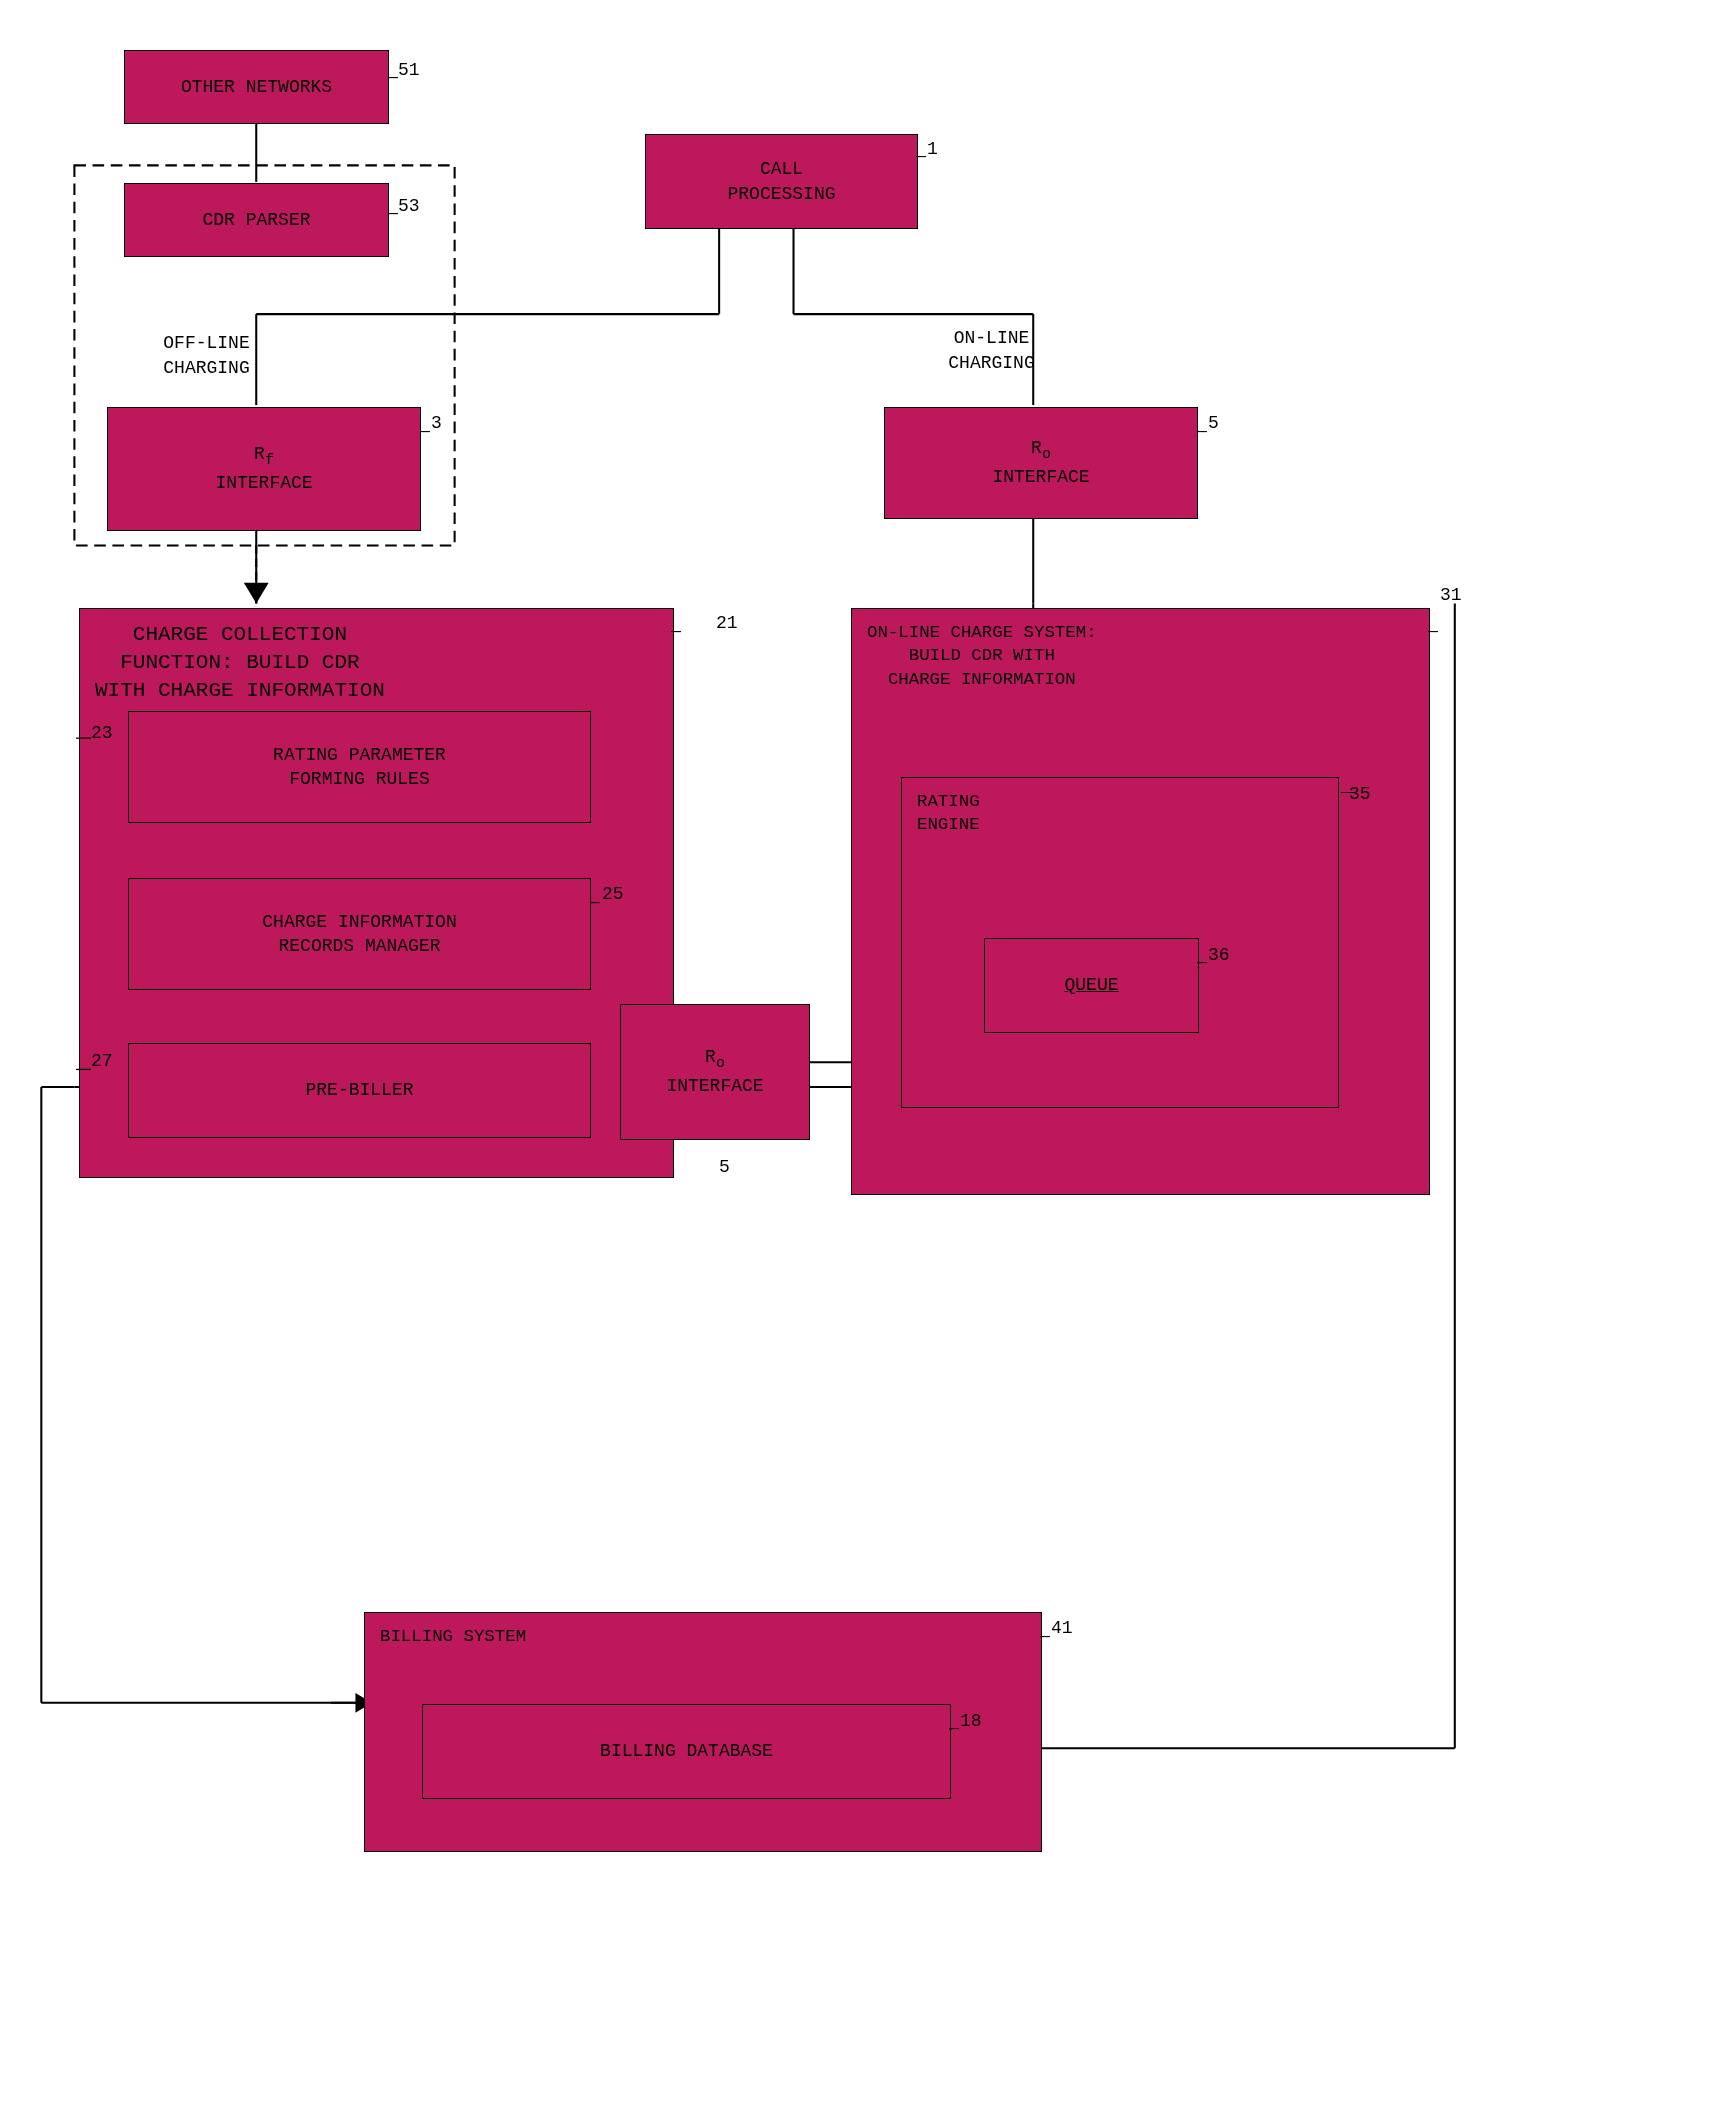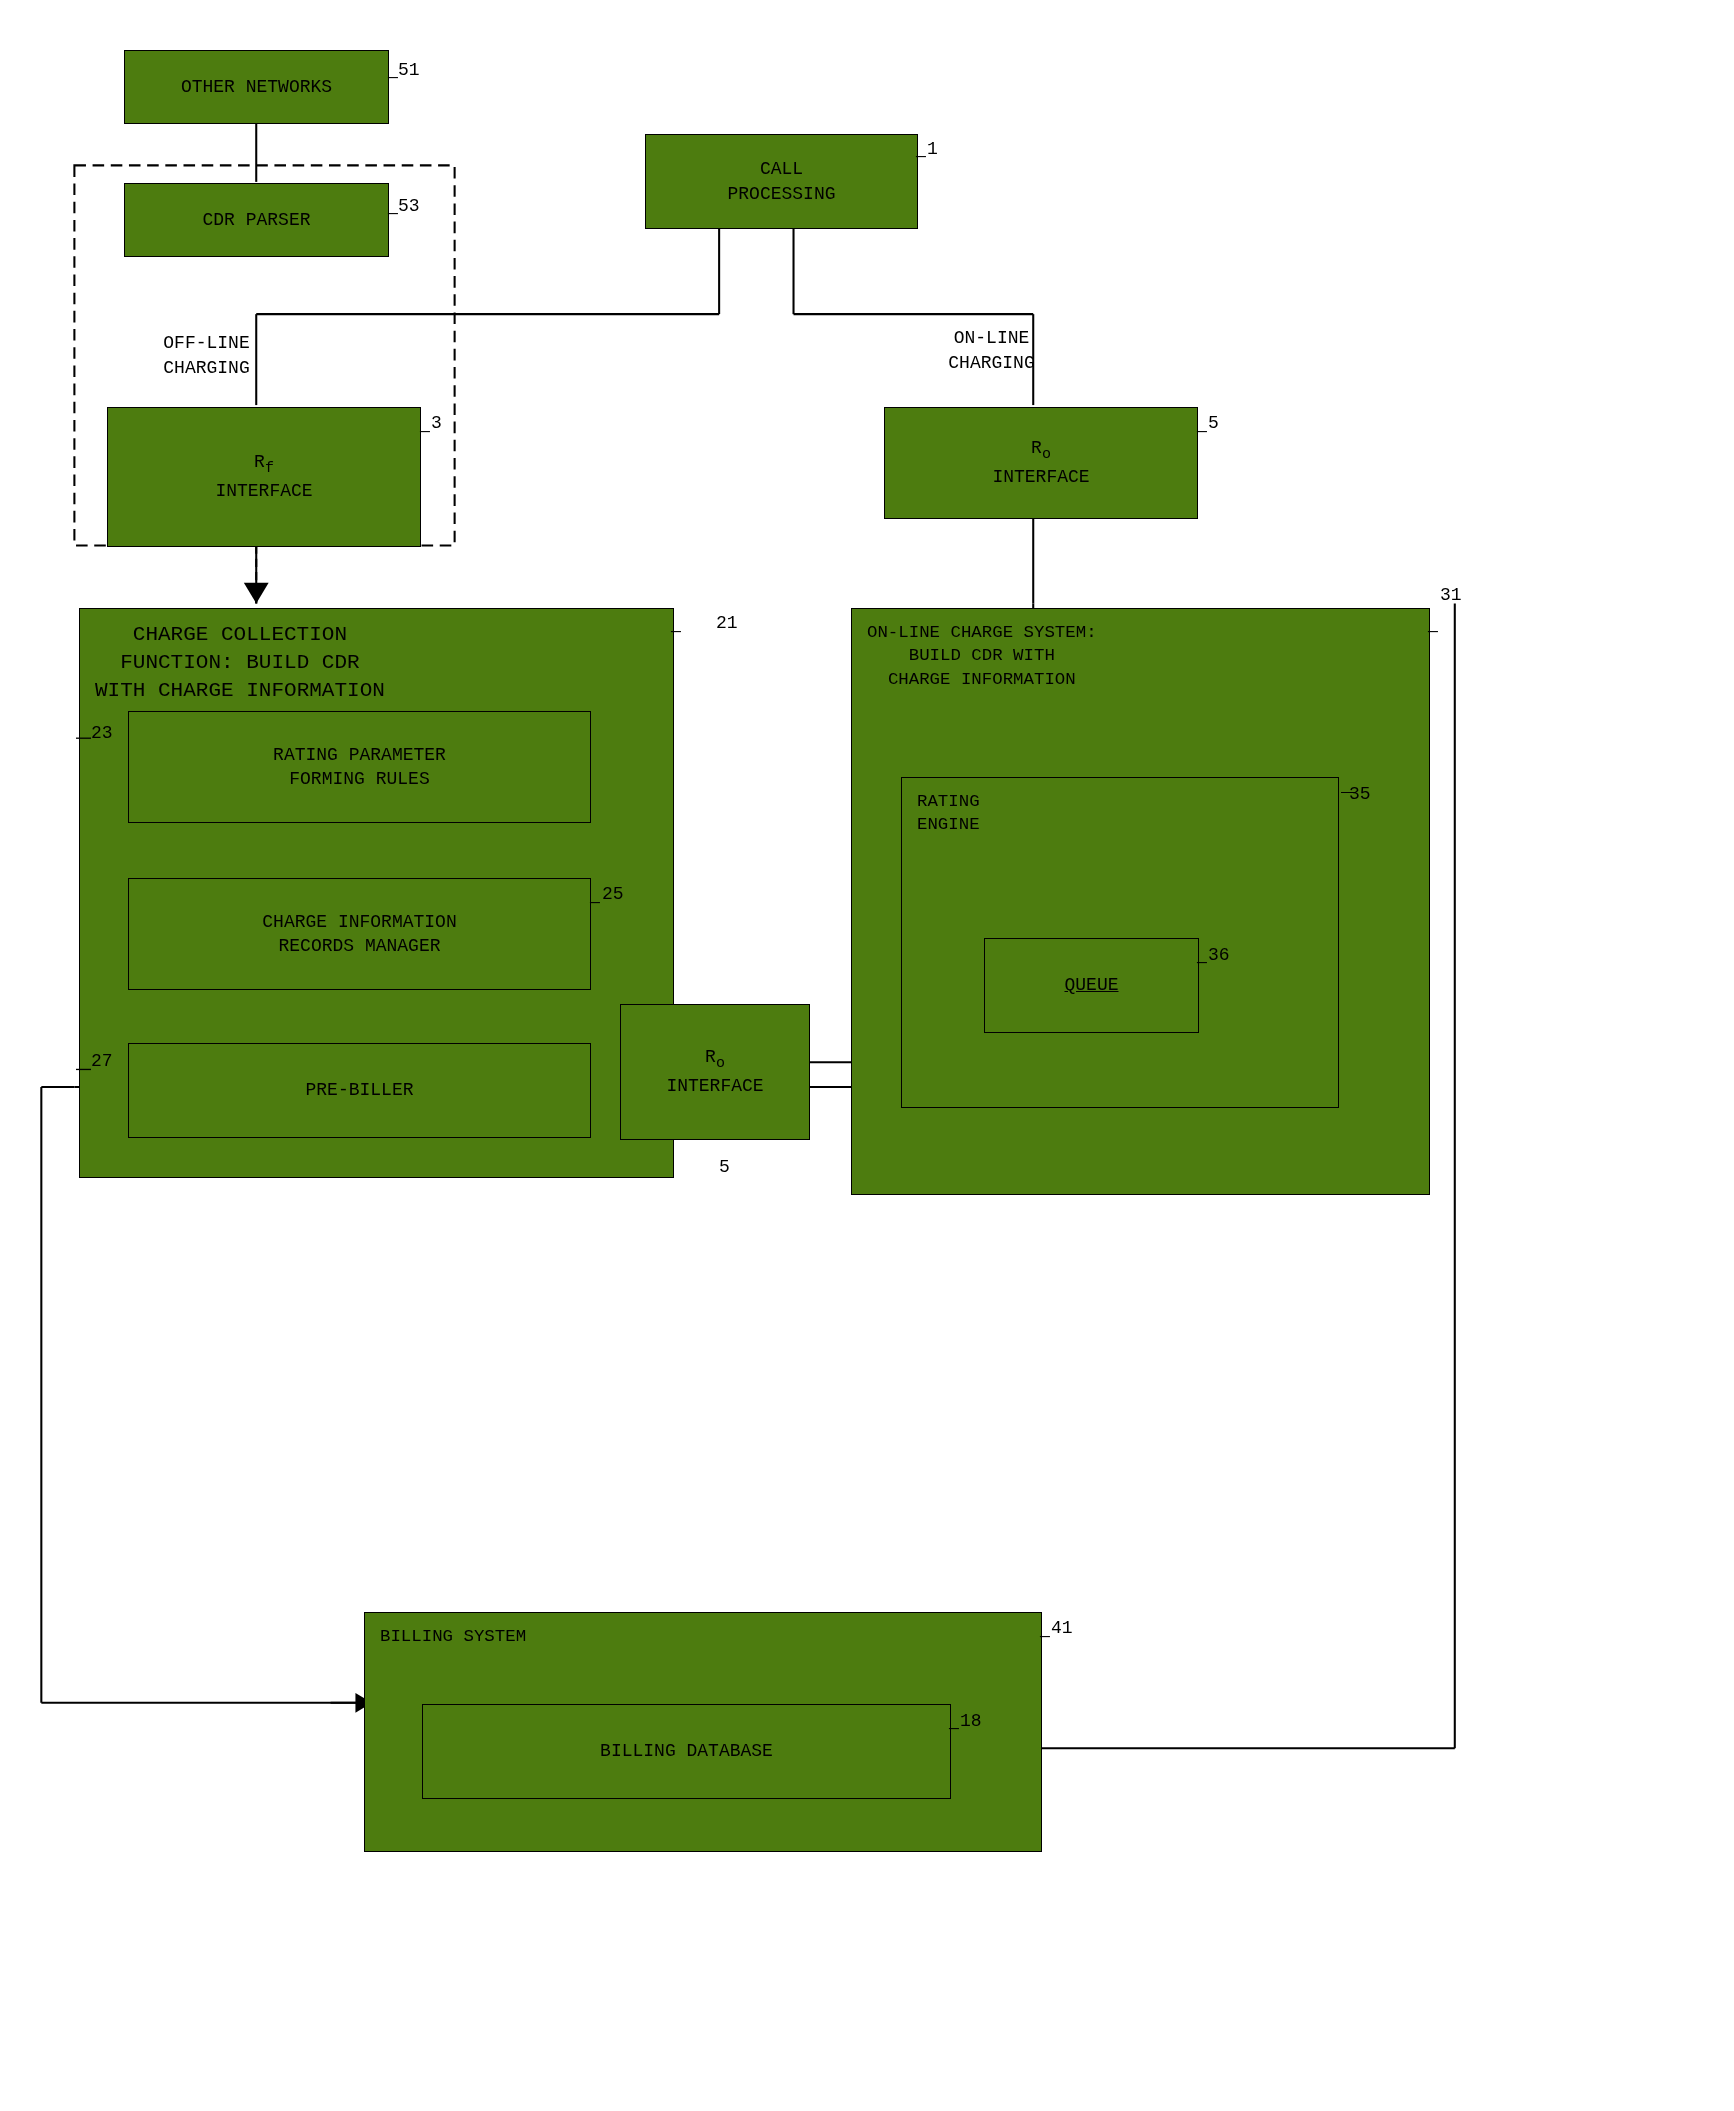--- a/index.html
+++ b/index.html
@@ -14,21 +14,21 @@
     }
     .diagram-container {
       position: relative;
       width: 1735px;
       height: 2112px;
       background: #fff;
     }
     .box {
       position: absolute;
       border: 1.7px solid #000;
-      background: #4d7c0f;
+      background: #be185d;
       display: flex;
       align-items: center;
       justify-content: center;
       text-align: center;
       font-family: 'Courier New', Courier, monospace;
       font-size: 18px;
       line-height: 1.3;
       padding: 6.6px;
     }
     .box-label {
@@ -131,21 +131,21 @@
   <span style="position:absolute;left:916px;top:147px;font-size:16.5px;">—</span>
 
   <div class="section-label" style="left:124px; top:331px; width:165px;">
     <span>OFF-LINE<br>CHARGING</span>
   </div>
 
   <div class="section-label" style="left:909px; top:326px; width:165px;">
     <span>ON-LINE<br>CHARGING</span>
   </div>
 
-  <div class="box" style="left:107px; top:407px; width:314px; height:140px;">
+  <div class="box" style="left:107px; top:407px; width:314px; height:124px;">
     <span class="box-label">R<sub>f</sub><br>INTERFACE</span>
   </div>
   <span class="ref-number" style="left:431px; top:413px;">3</span>
   <span style="position:absolute;left:420px;top:422px;font-size:16.5px;">—</span>
 
   <div class="box" style="left:884px; top:407px; width:314px; height:112px;">
     <span class="box-label">R<sub>o</sub><br>INTERFACE</span>
   </div>
   <span class="ref-number" style="left:1208px; top:413px;">5</span>
   <span style="position:absolute;left:1197px;top:422px;font-size:16.5px;">—</span>

